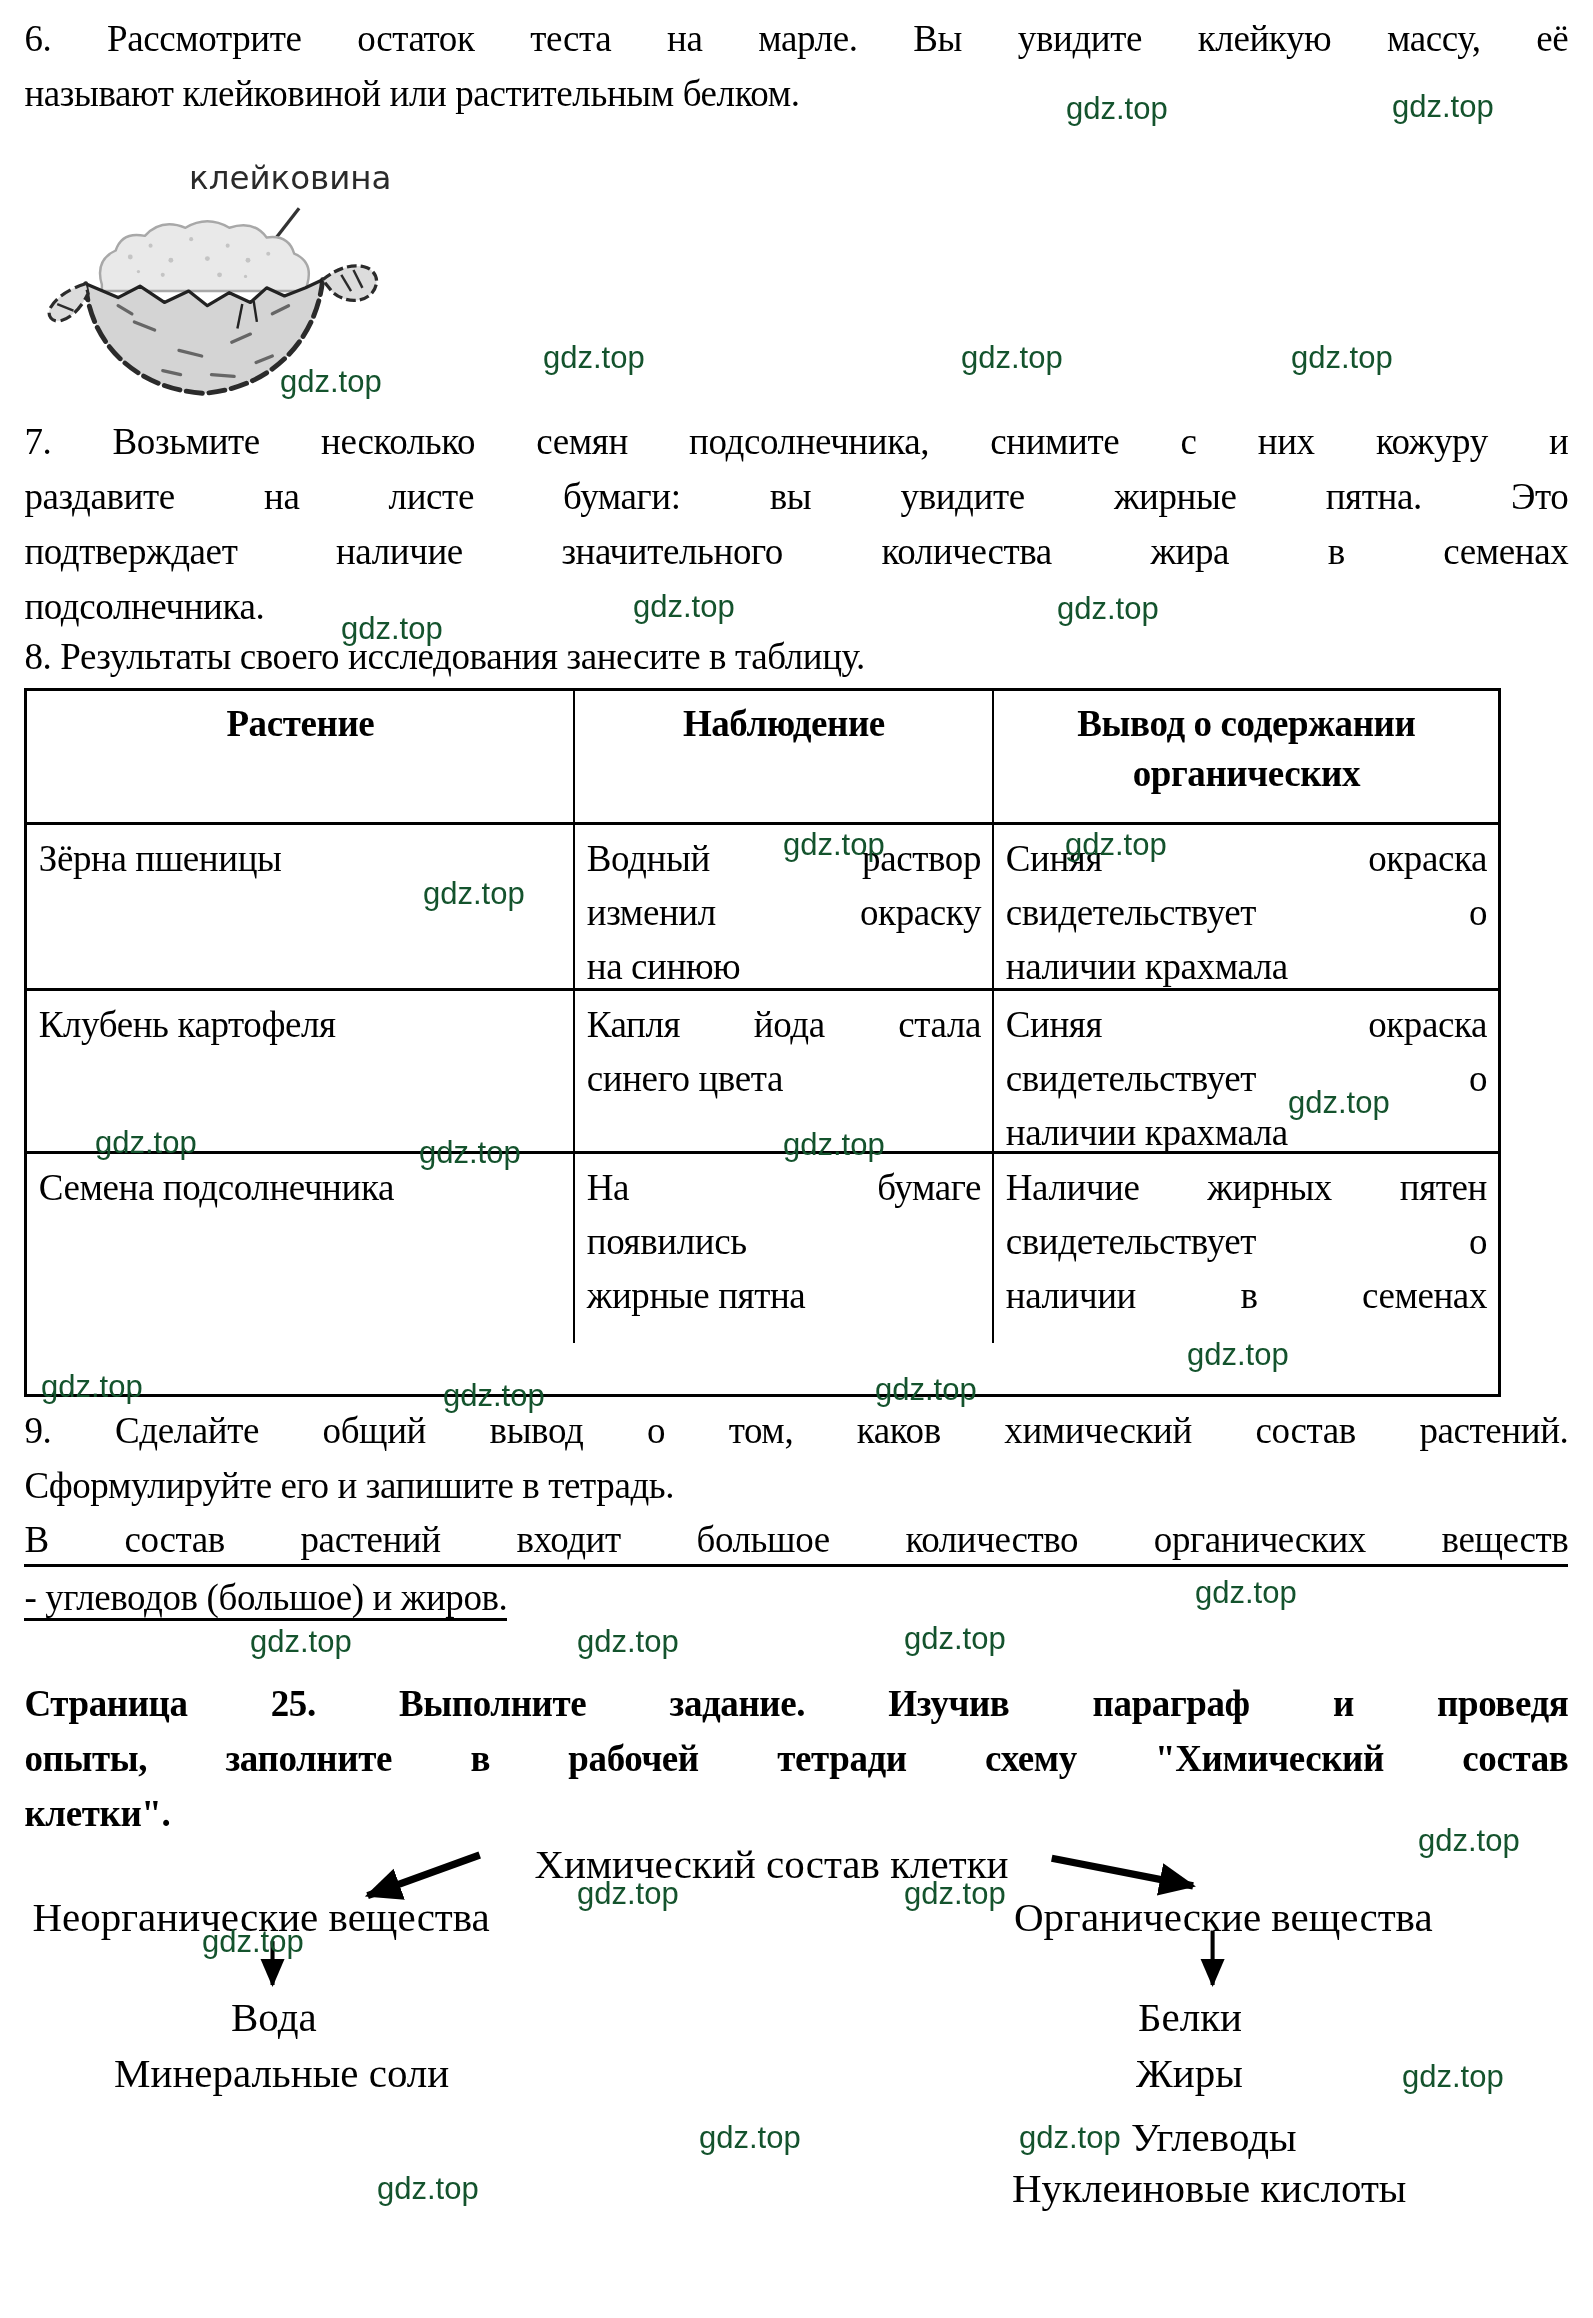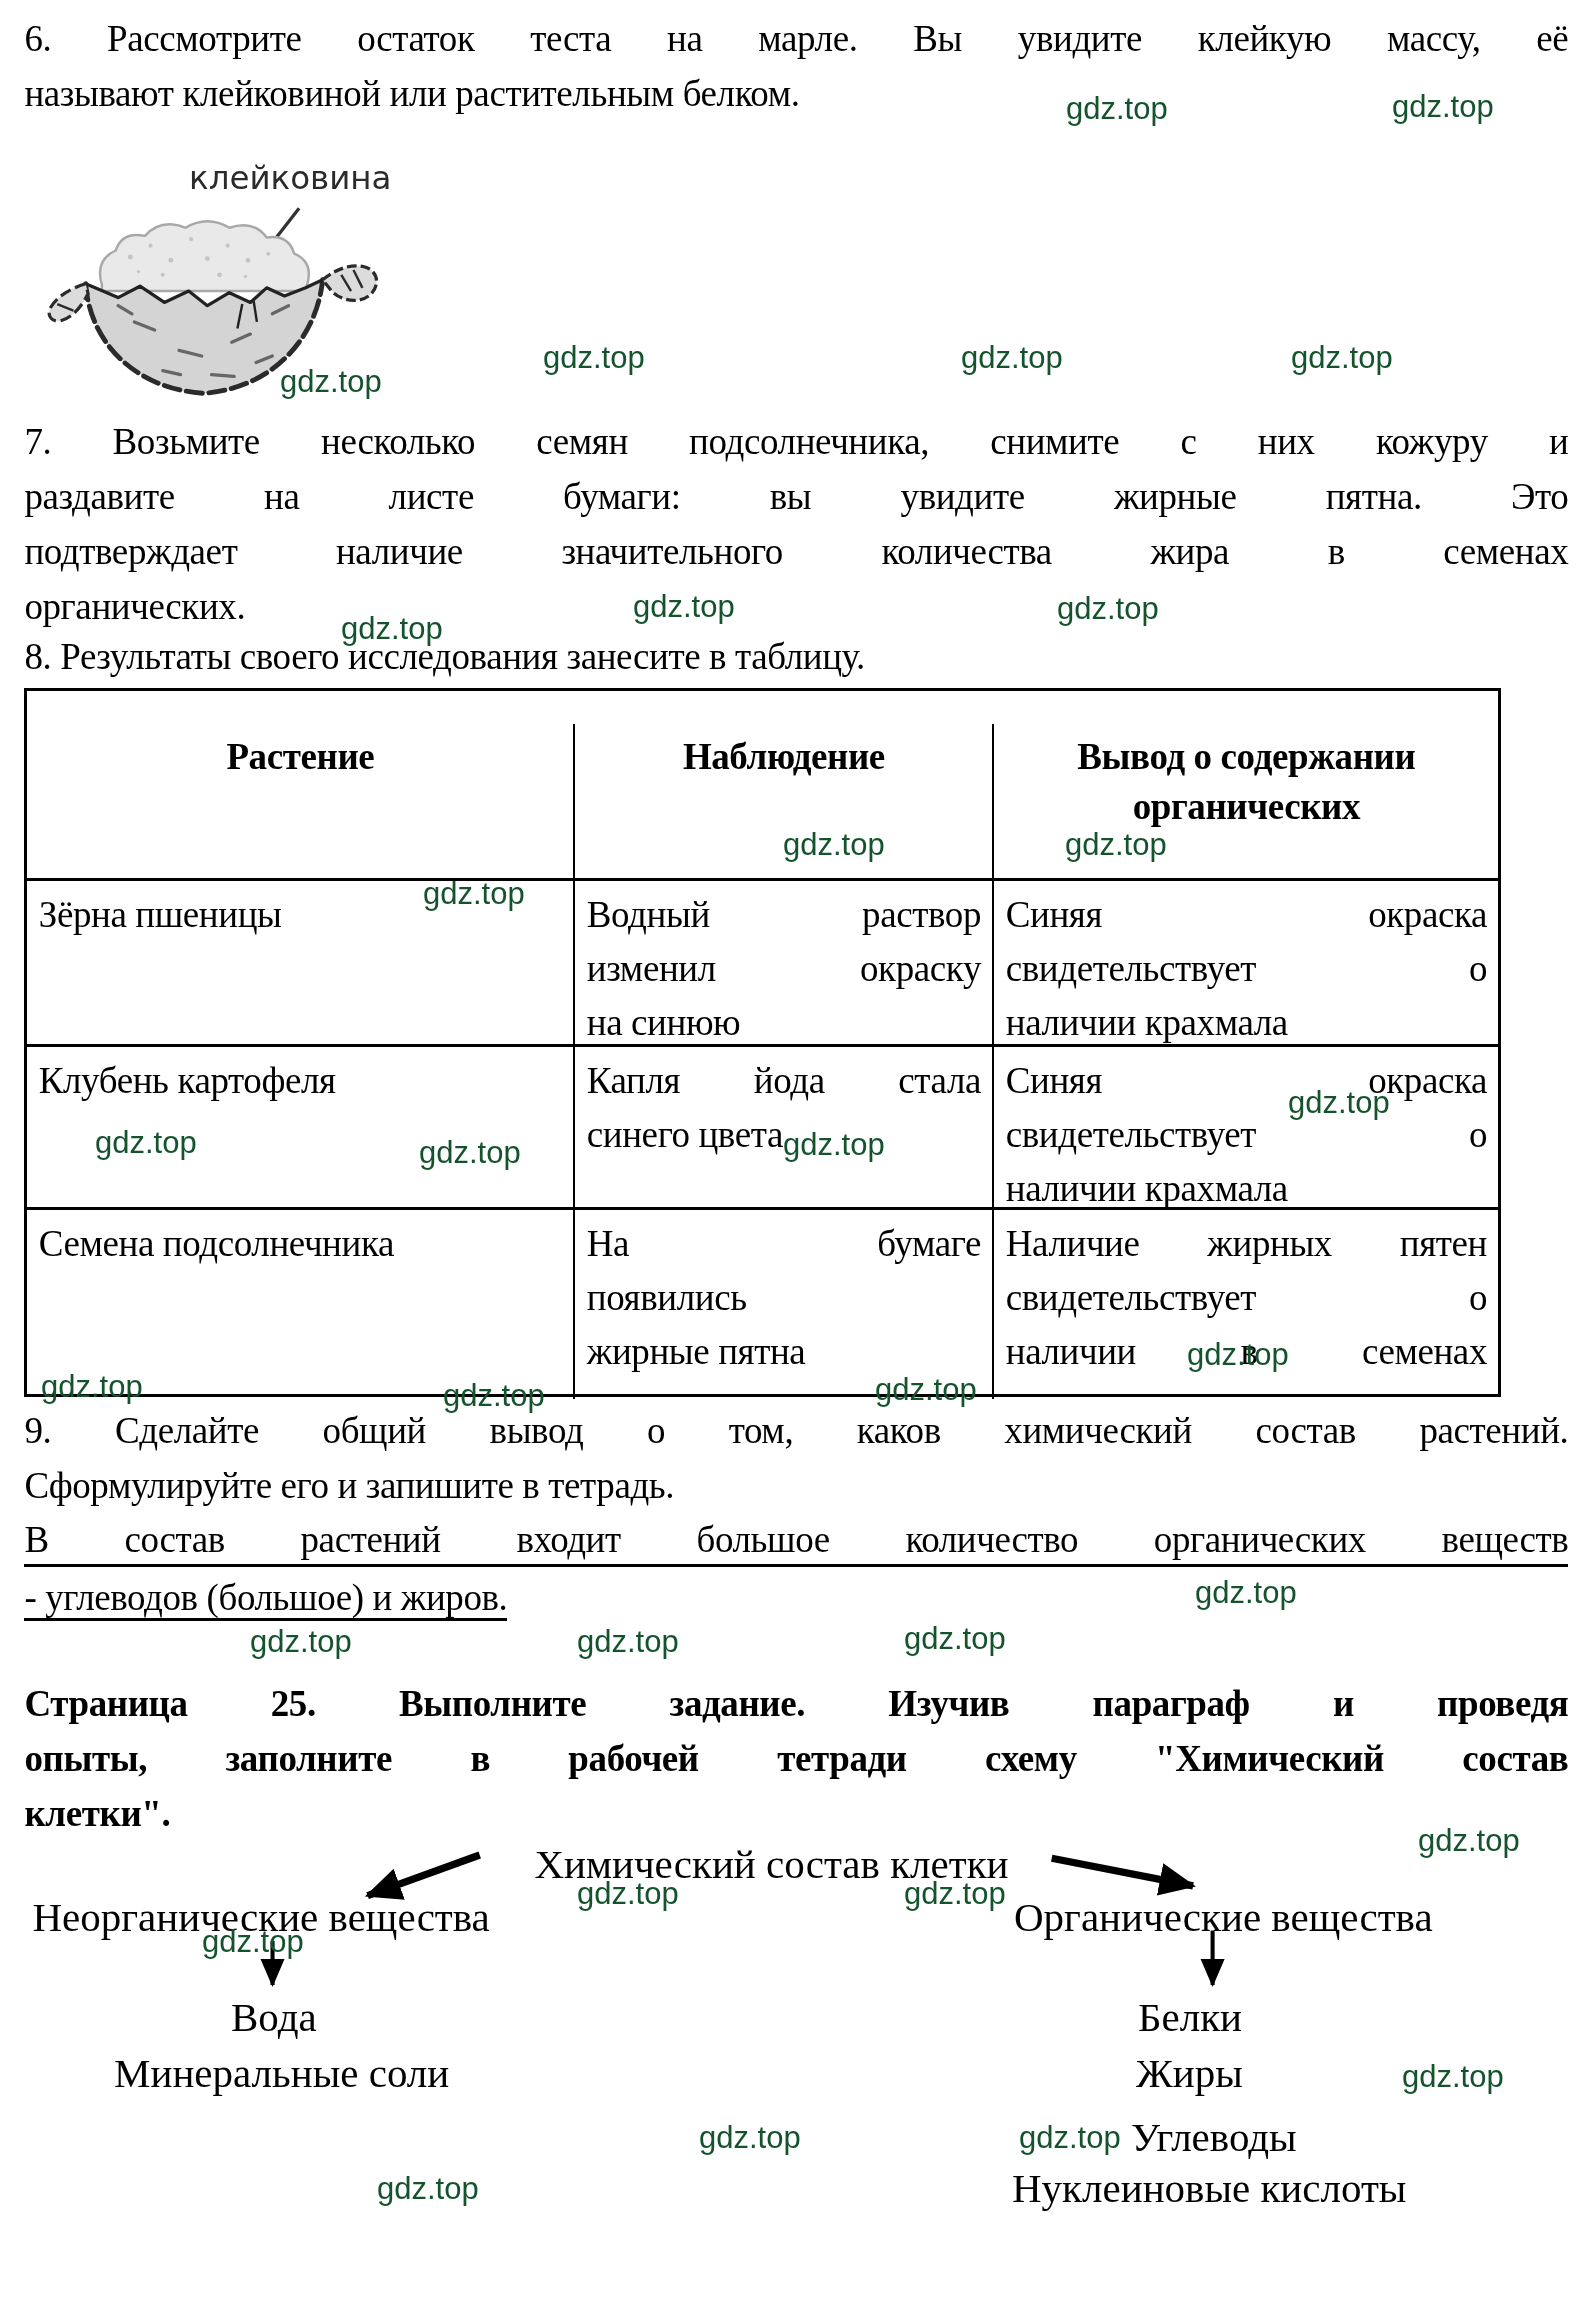--- a/index.html
+++ b/index.html
@@ -94,29 +94,29 @@
     <g stroke="#222" stroke-width="3">
       <line x1="248" y1="128" x2="242" y2="158"></line>
         <line x1="262" y1="124" x2="266" y2="150"></line>
     </g>
   </svg>
 
   <div class="para" id="para7" style="top:414px;">
     <div class="line">7. Возьмите несколько семян подсолнечника, снимите с них кожуру и</div>
     <div class="line">раздавите на листе бумаги: вы увидите жирные пятна. Это</div>
     <div class="line">подтверждает наличие значительного количества жира в семенах</div>
-    <div class="line left">органических.</div>
+    <div class="line left">подсолнечника.</div>
   </div>
 
   <div class="para" style="top:629px;">
     <div class="line left">8. Результаты своего исследования занесите в таблицу.</div>
   </div>
 
   <div id="tbl">
-    <div class="trow" style="height:157px;margin-top:33px;">
+    <div class="trow" style="height:134px;">
       <div class="tcell c1 hcell">
         <div>Растение</div>
       </div>
       <div class="tcell c2 hcell">
         <div>Наблюдение</div>
       </div>
       <div class="tcell c3 hcell">
         <div>Вывод о содержании</div>
         <div>органических</div>
       </div>

